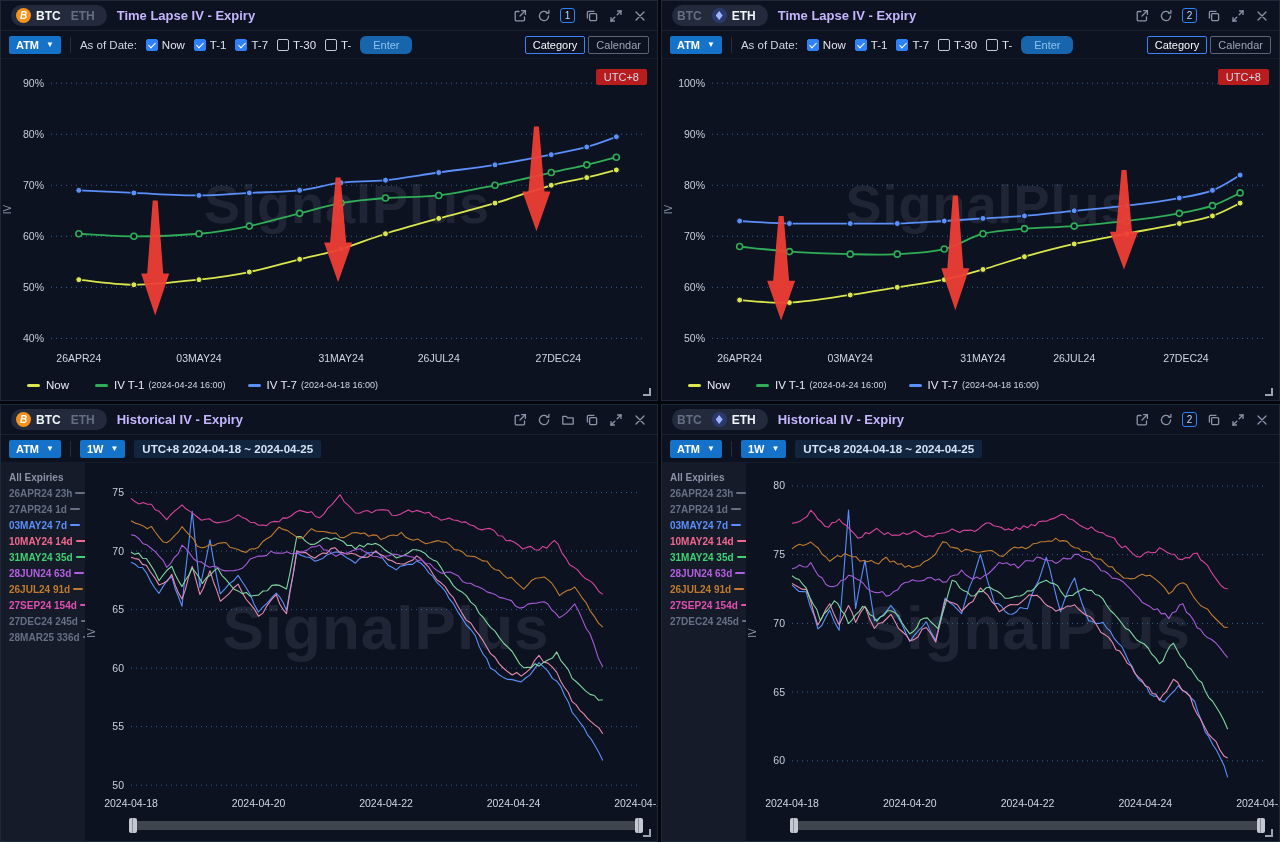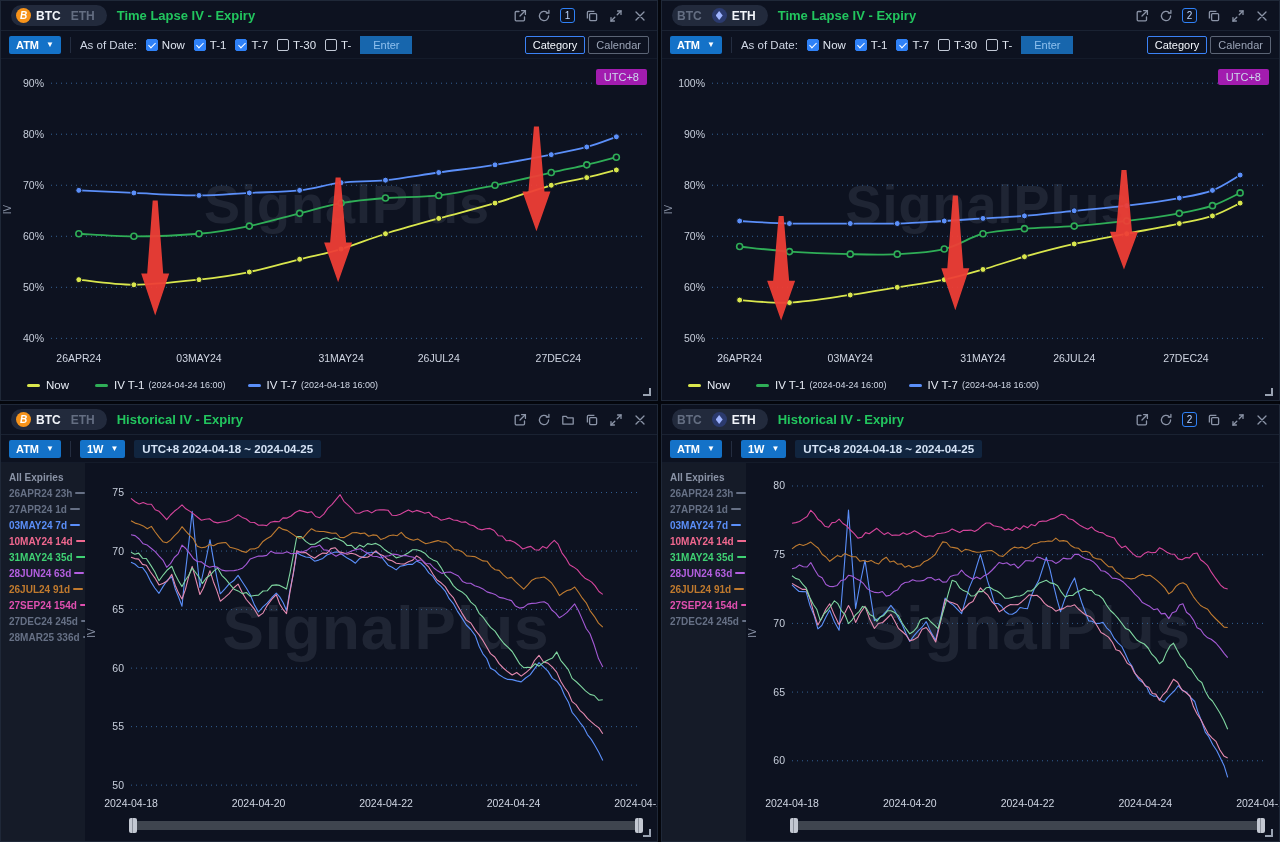--- a/index.html
+++ b/index.html
@@ -13,49 +13,49 @@
   #p-br{left:661px;top:404px;width:619px;height:438px;}
 
   .hdr{height:30px;flex:0 0 30px;display:flex;align-items:center;padding:0 10px;gap:10px;border-bottom:1px solid #1a2232;}
   .pill{display:flex;align-items:center;gap:10px;background:#222a3c;border-radius:13px;padding:3px 12px 3px 5px;}
   .coin{display:flex;align-items:center;gap:5px;font-size:12px;font-weight:700;color:#646e82;cursor:pointer;}
   .coin.active{color:#f2f5fa;}
   .btc-ico{width:15px;height:15px;border-radius:50%;background:#f7931a;color:#fff;font-size:10px;font-weight:700;
            display:flex;align-items:center;justify-content:center;line-height:1;}
   .eth-ico{width:15px;height:15px;border-radius:50%;background:#2b3a6e;display:flex;align-items:center;justify-content:center;}
   .eth-ico i{display:block;width:7px;height:9px;background:#9fb4ff;clip-path:polygon(50% 0,100% 50%,50% 100%,0 50%);}
-  .title{font-size:13px;font-weight:700;color:#22c55e;white-space:nowrap;}
+  .title{font-size:13px;font-weight:700;color:#c4b5fd;white-space:nowrap;}
   .hdr-icons{margin-left:auto;display:flex;align-items:center;gap:9px;color:#8b94a7;}
   .hico{width:15px;height:15px;display:flex;align-items:center;justify-content:center;cursor:pointer;}
   .hico svg{display:block;}
   .badge{min-width:15px;height:15px;border:1px solid #2f81f7;border-radius:3px;color:#bcd6ff;
          font-size:10px;display:flex;align-items:center;justify-content:center;padding:0 2px;cursor:pointer;}
 
   .tbar{height:28px;flex:0 0 28px;display:flex;align-items:center;padding:0 8px;gap:9px;border-bottom:1px solid #141b2a;font-size:11.5px;}
   .sel{background:#1472c8;color:#fff;font-size:11px;font-weight:700;border-radius:2px;padding:3px 7px;
        display:flex;align-items:center;gap:7px;cursor:pointer;}
   .sel .car{font-size:8px;line-height:1;}
   .lbl{color:#cfd6e4;}
   .cbrow{display:flex;align-items:center;gap:4px;cursor:pointer;}
   .cb{width:12px;height:12px;border-radius:2px;border:1px solid #c2c9d6;background:transparent;position:relative;}
   .cb.on{background:#2f81f7;border-color:#2f81f7;}
   .cb.on:after{content:"";position:absolute;left:3.5px;top:1px;width:3px;height:6px;
                border-right:1.5px solid #fff;border-bottom:1.5px solid #fff;transform:rotate(45deg);}
-  .enter-in{width:52px;background:#1766ad;border:none;border-radius:0;color:#9ecaf0;font-size:11px;
+  .enter-in{width:52px;background:#1766ad;border:none;border-radius:6px;color:#9ecaf0;font-size:11px;
             padding:3px 4px;text-align:center;outline:none;font-family:inherit;}
   .enter-in::placeholder{color:#8fc1ef;opacity:1;}
   .seg-wrap{margin-left:auto;display:flex;gap:3px;}
   .seg{border:1px solid #3b82f6;color:#f2f6fc;background:transparent;font-size:11px;padding:2px 7px;border-radius:2px;cursor:pointer;}
   .seg.off{border-color:#5b6475;color:#9aa3b5;}
   .vdiv{width:1px;height:16px;background:#242d40;}
   .range-txt{background:#11253f;color:#d5e3f5;font-size:11.5px;font-weight:700;padding:3px 8px;border-radius:2px;}
 
   .chart-wrap{flex:1;position:relative;min-height:0;}
   .chart-area{position:absolute;inset:0;}
-  .utc-badge{position:absolute;top:10px;right:10px;background:#a21caf;color:#cdd9ec;font-size:11px;
+  .utc-badge{position:absolute;top:10px;right:10px;background:#b91c1c;color:#cdd9ec;font-size:11px;
              padding:2px 8px;border-radius:2px;}
   .legend{height:26px;flex:0 0 26px;display:flex;align-items:center;gap:22px;padding:0 0 4px 26px;font-size:11.5px;}
   .leg{display:flex;align-items:center;gap:6px;cursor:pointer;color:#e6ebf4;}
   .leg .dash{width:13px;height:3px;border-radius:1.5px;background:#888;}
   .leg-s{font-size:9px;color:#cfd6e4;margin-left:-2px;}
 
   .hist-body{flex:1;display:flex;min-height:0;}
   .expiry-list{flex:0 0 84px;background:#151b28;padding:6px 0 0 0;overflow:hidden;font-size:10px;}
   .exp-item{display:flex;align-items:center;justify-content:space-between;padding:2.5px 6px 2.5px 8px;cursor:pointer;white-space:nowrap;font-weight:bold;}
   .exp-item .edash{width:10px;height:2px;border-radius:1px;flex:0 0 10px;margin-left:3px;}

